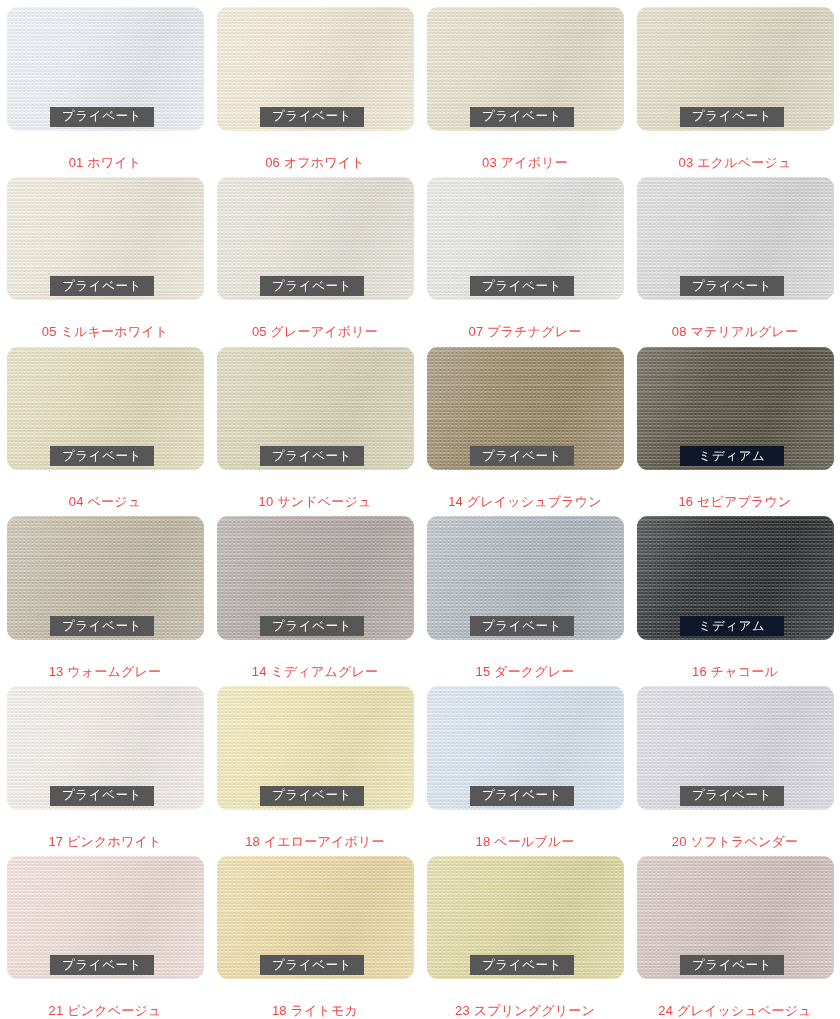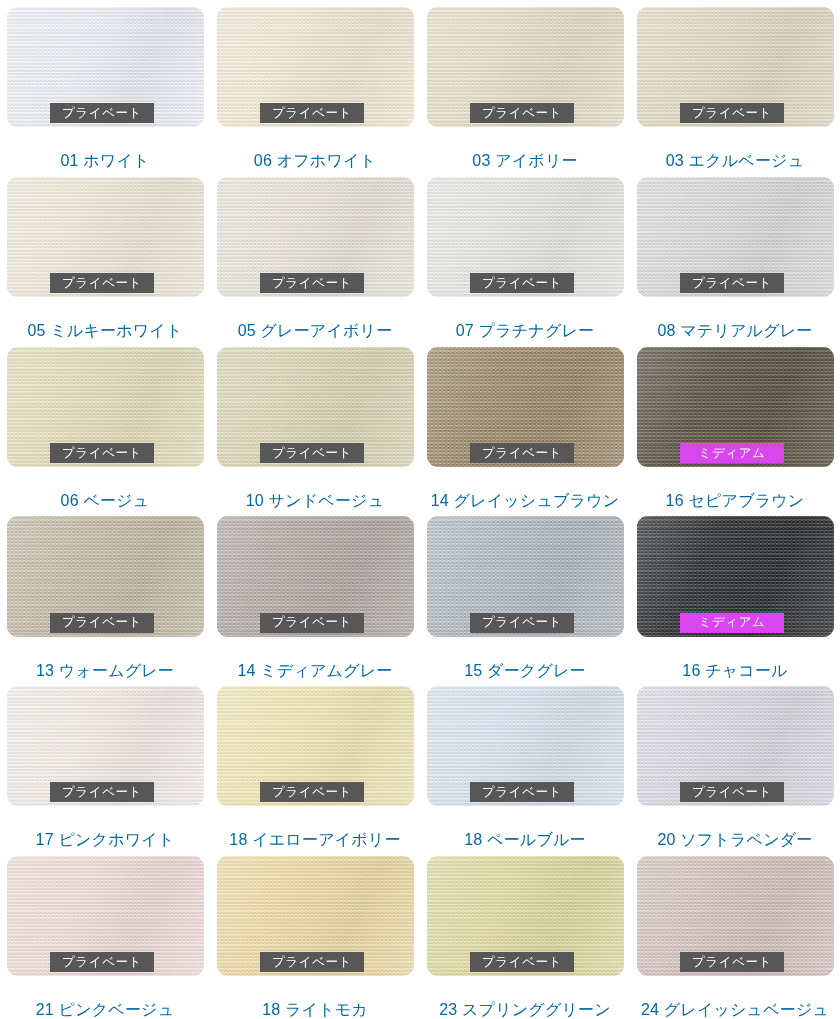--- a/index.html
+++ b/index.html
@@ -94,26 +94,26 @@
     align-items: center;
     justify-content: center;
     color: #ffffff;
     font-size: 12.5px;
     letter-spacing: 0.6px;
     line-height: 1;
     white-space: nowrap;
     z-index: 3;
   }
   .badge.private  { background: #575757; }
-  .badge.medium   { background: #d946ef; }
+  .badge.medium   { background: #0f172a; }
 
   .swatch-label {
     margin-top: 25px;
-    font-size: 16px;
-    color: #0369a1;
+    font-size: 13px;
+    color: #ef4444;
     letter-spacing: 0.2px;
     white-space: nowrap;
     text-align: center;
     line-height: 1.1;
   }
 </style>
 </head>
 <body>
 
 <main id="swatch-grid">
@@ -171,21 +171,21 @@
         <div class="swatch-image" style="--hi: #f0f0f0; --lo: #bdbdbd; background: rgb(220, 220, 220);"></div>
         <span class="badge private">プライベート</span>
       </div>
       <div class="swatch-label">08 マテリアルグレー</div>
     </div>
     <div class="swatch-card">
       <div class="swatch-image-wrap">
         <div class="swatch-image" style="--hi: #f6f2d9; --lo: #c9c29c; background: rgb(229, 223, 190);"></div>
         <span class="badge private">プライベート</span>
       </div>
-      <div class="swatch-label">06 ベージュ</div>
+      <div class="swatch-label">04 ベージュ</div>
     </div>
     <div class="swatch-card">
       <div class="swatch-image-wrap">
         <div class="swatch-image" style="--hi: #eeead2; --lo: #bdb791; background: rgb(221, 216, 187);"></div>
         <span class="badge private">プライベート</span>
       </div>
       <div class="swatch-label">10 サンドベージュ</div>
     </div>
     <div class="swatch-card">
       <div class="swatch-image-wrap">

